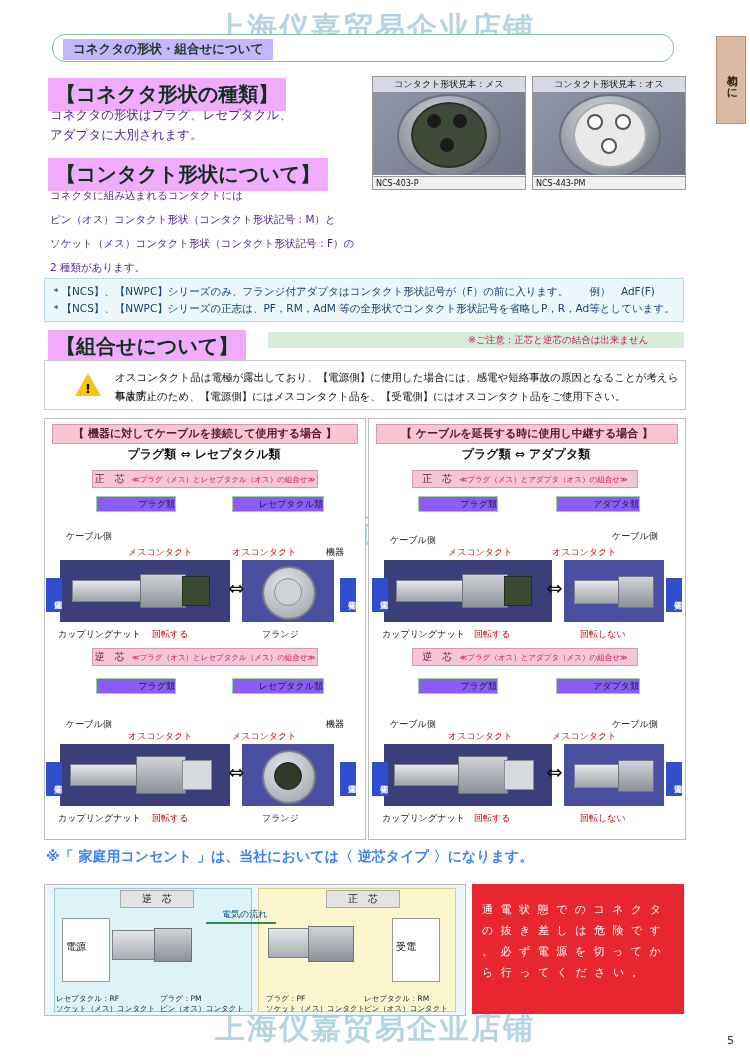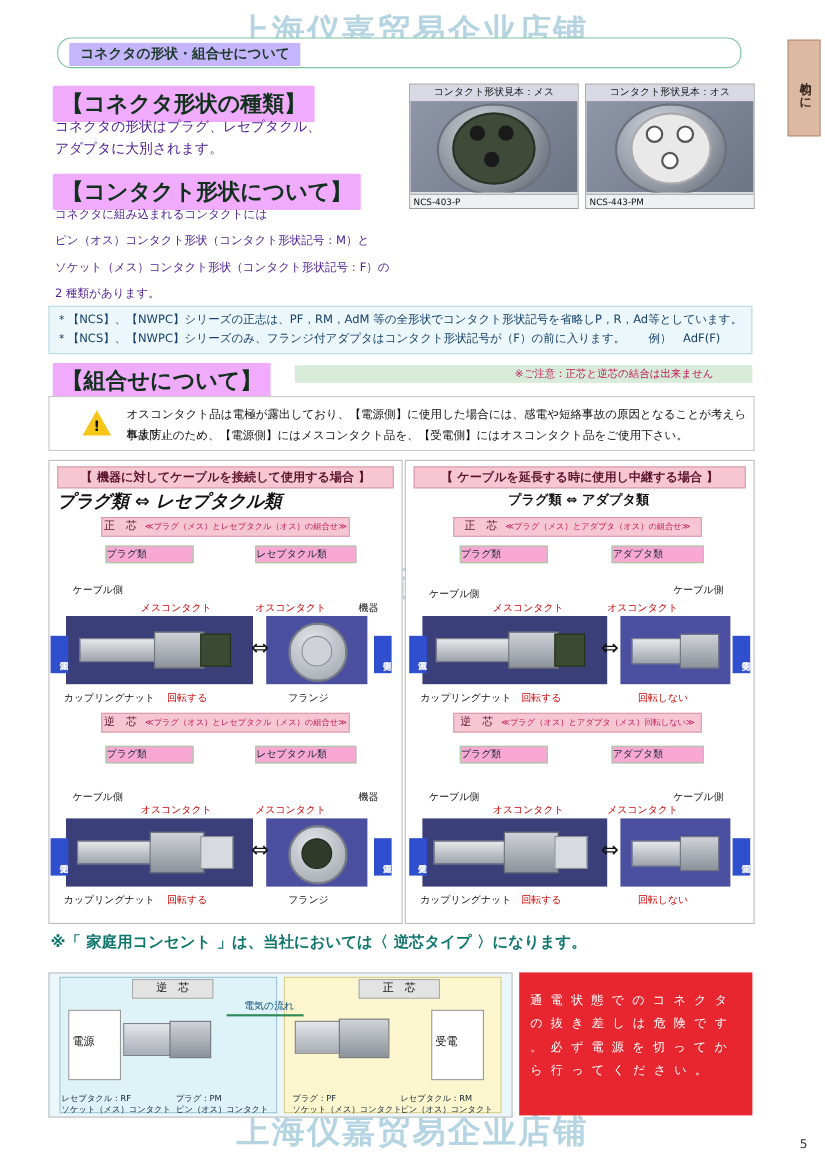--- a/index.html
+++ b/index.html
@@ -79,36 +79,36 @@
   .panel{position:absolute;border:1px solid #bdbdbd;background:#fff;}
   .panelhead{
     position:absolute;height:18px;background:#f6c6d2;border:1px solid #d79aaa;
     font-size:11px;font-weight:bold;text-align:center;line-height:18px;color:#5d1630;
   }
   .subhead{
     position:absolute;height:16px;background:#f6c6d2;border:1px solid #d79aaa;
     font-size:10px;text-align:center;line-height:16px;color:#5d1630;
   }
   .greenlab{
-    position:absolute;height:14px;background:#f9a8d4;border:1px solid #9fce9f;
-    font-size:9px;text-align:left;line-height:14px;color:#123;
+    position:absolute;height:14px;background:#8b5cf6;border:1px solid #9fce9f;
+    font-size:9px;text-align:right;line-height:14px;color:#123;
   }
   .bluetag{
     position:absolute;background:#2f4fcf;color:#fff;font-size:8px;text-align:center;
     padding:2px 1px;line-height:1.1;writing-mode:vertical-rl;
   }
   .redtxt{position:absolute;font-size:9px;color:#c00;}
   .blktxt{position:absolute;font-size:9px;color:#111;}
   .arrowLR{position:absolute;font-size:20px;color:#111;}
   .photo-bg{position:absolute;background:#3a3f7a;}
 
   .attn{
     position:absolute;font-size:9.5px;color:#c2185b;
   }
-  .bigline{position:absolute;font-size:14px;font-weight:bold;color:#0f766e;}
+  .bigline{position:absolute;font-size:14px;font-weight:bold;color:#3b82f6;}
 
   .footbox{position:absolute;border:1px solid #bdbdbd;}
   .redbox{
     position:absolute;background:#e8262f;color:#fff;font-size:11px;
     line-height:1.9;padding:16px 10px;box-sizing:border-box;letter-spacing:2px;
   }
   .pageno{position:absolute;right:16px;bottom:14px;font-size:11px;color:#333;}
 </style>
 </head>
 <body>
@@ -155,37 +155,37 @@
   <div class="code">NCS-443-PM</div>
 </div>
 
 <div class="green-title" style="left:48px;top:158px;">【コンタクト形状について】</div>
 <div class="txt small" style="left:50px;top:188px;width:330px;">コネクタに組み込まれるコンタクトには</div>
 <div class="txt small" style="left:50px;top:212px;width:360px;">ピン（オス）コンタクト形状（コンタクト形状記号：M）と</div>
 <div class="txt small" style="left:50px;top:236px;width:360px;">ソケット（メス）コンタクト形状（コンタクト形状記号：F）の</div>
 <div class="txt small" style="left:50px;top:260px;width:360px;">2 種類があります。</div>
 
 <div class="notebox" style="left:44px;top:278px;width:640px;height:44px;">
+  <div>＊【NCS】、【NWPC】シリーズのみ、フランジ付アダプタはコンタクト形状記号が（F）の前に入ります。　　例）　AdF(F)</div>
   <div>＊【NCS】、【NWPC】シリーズの正志は、PF，RM，AdM 等の全形状でコンタクト形状記号を省略しP，R，Ad等としています。</div>
-  <div>＊【NCS】、【NWPC】シリーズのみ、フランジ付アダプタはコンタクト形状記号が（F）の前に入ります。　　例）　AdF(F)</div>
 </div>
 
 <div class="green-title" style="left:48px;top:330px;">【組合せについて】</div>
 <div style="position:absolute;left:268px;top:332px;width:416px;height:16px;background:#d8ead8;"></div>
 <div class="attn" style="left:468px;top:334px;">※ご注意：正芯と逆芯の結合は出来ません</div>
 
 <div class="warnbox" style="left:44px;top:360px;width:640px;height:48px;">
   <div class="tri" style="left:30px;top:12px;"></div>
   <div style="position:absolute;left:70px;top:8px;font-size:10.5px;line-height:1.6;">オスコンタクト品は電極が露出しており、【電源側】に使用した場合には、感電や短絡事故の原因となることが考えられます。</div>
   <div style="position:absolute;left:70px;top:27px;font-size:10.5px;line-height:1.6;">事故防止のため、【電源側】にはメスコンタクト品を、【受電側】にはオスコンタクト品をご使用下さい。</div>
 </div>
 
 <div class="panel" style="left:44px;top:418px;width:320px;height:420px;"></div>
 <div class="panelhead" style="left:52px;top:424px;width:304px;">【 機器に対してケーブルを接続して使用する場合 】</div>
-<div style="position:absolute;left:52px;top:446px;width:304px;text-align:left;font-size:16px;font-weight:bold;font-style:italic;">プラグ類 ⇔ レセプタクル類</div>
+<div style="position:absolute;left:52px;top:446px;width:304px;text-align:center;font-size:12px;font-weight:bold;">プラグ類 ⇔ レセプタクル類</div>
 
 <div class="subhead" style="left:92px;top:470px;width:224px;">
   <span>正　芯</span>
   <span style="font-size:7.5px;color:#c2185b;margin-left:4px;">≪プラグ（メス）とレセプタクル（オス）の組合せ≫</span>
 </div>
 <div class="greenlab" style="left:96px;top:496px;width:78px;">プラグ類</div>
 <div class="greenlab" style="left:232px;top:496px;width:90px;">レセプタクル類</div>
 
 <div class="blktxt" style="left:66px;top:530px;">ケーブル側</div>
 <div class="blktxt" style="left:326px;top:546px;">機器</div>
@@ -269,21 +269,21 @@
 
 <div class="bluetag" style="left:372px;top:578px;width:14px;height:30px;">電源側</div>
 <div class="bluetag" style="left:666px;top:578px;width:14px;height:30px;">受電側</div>
 
 <div class="blktxt" style="left:382px;top:628px;">カップリングナット</div>
 <div class="redtxt" style="left:474px;top:628px;">回転する</div>
 <div class="redtxt" style="left:580px;top:628px;">回転しない</div>
 
 <div class="subhead" style="left:412px;top:648px;width:224px;">
   <span>逆　芯</span>
-  <span style="font-size:7.5px;color:#c2185b;margin-left:4px;">≪プラグ（オス）とアダプタ（メス）回転しない≫</span>
+  <span style="font-size:7.5px;color:#c2185b;margin-left:4px;">≪プラグ（オス）とアダプタ（メス）の組合せ≫</span>
 </div>
 <div class="greenlab" style="left:418px;top:678px;width:78px;">プラグ類</div>
 <div class="greenlab" style="left:556px;top:678px;width:82px;">アダプタ類</div>
 
 <div class="blktxt" style="left:390px;top:718px;">ケーブル側</div>
 <div class="blktxt" style="left:612px;top:718px;">ケーブル側</div>
 <div class="redtxt" style="left:448px;top:730px;">オスコンタクト</div>
 <div class="redtxt" style="left:552px;top:730px;">メスコンタクト</div>
 
 <div class="photo-bg" style="left:384px;top:744px;width:168px;height:62px;">

